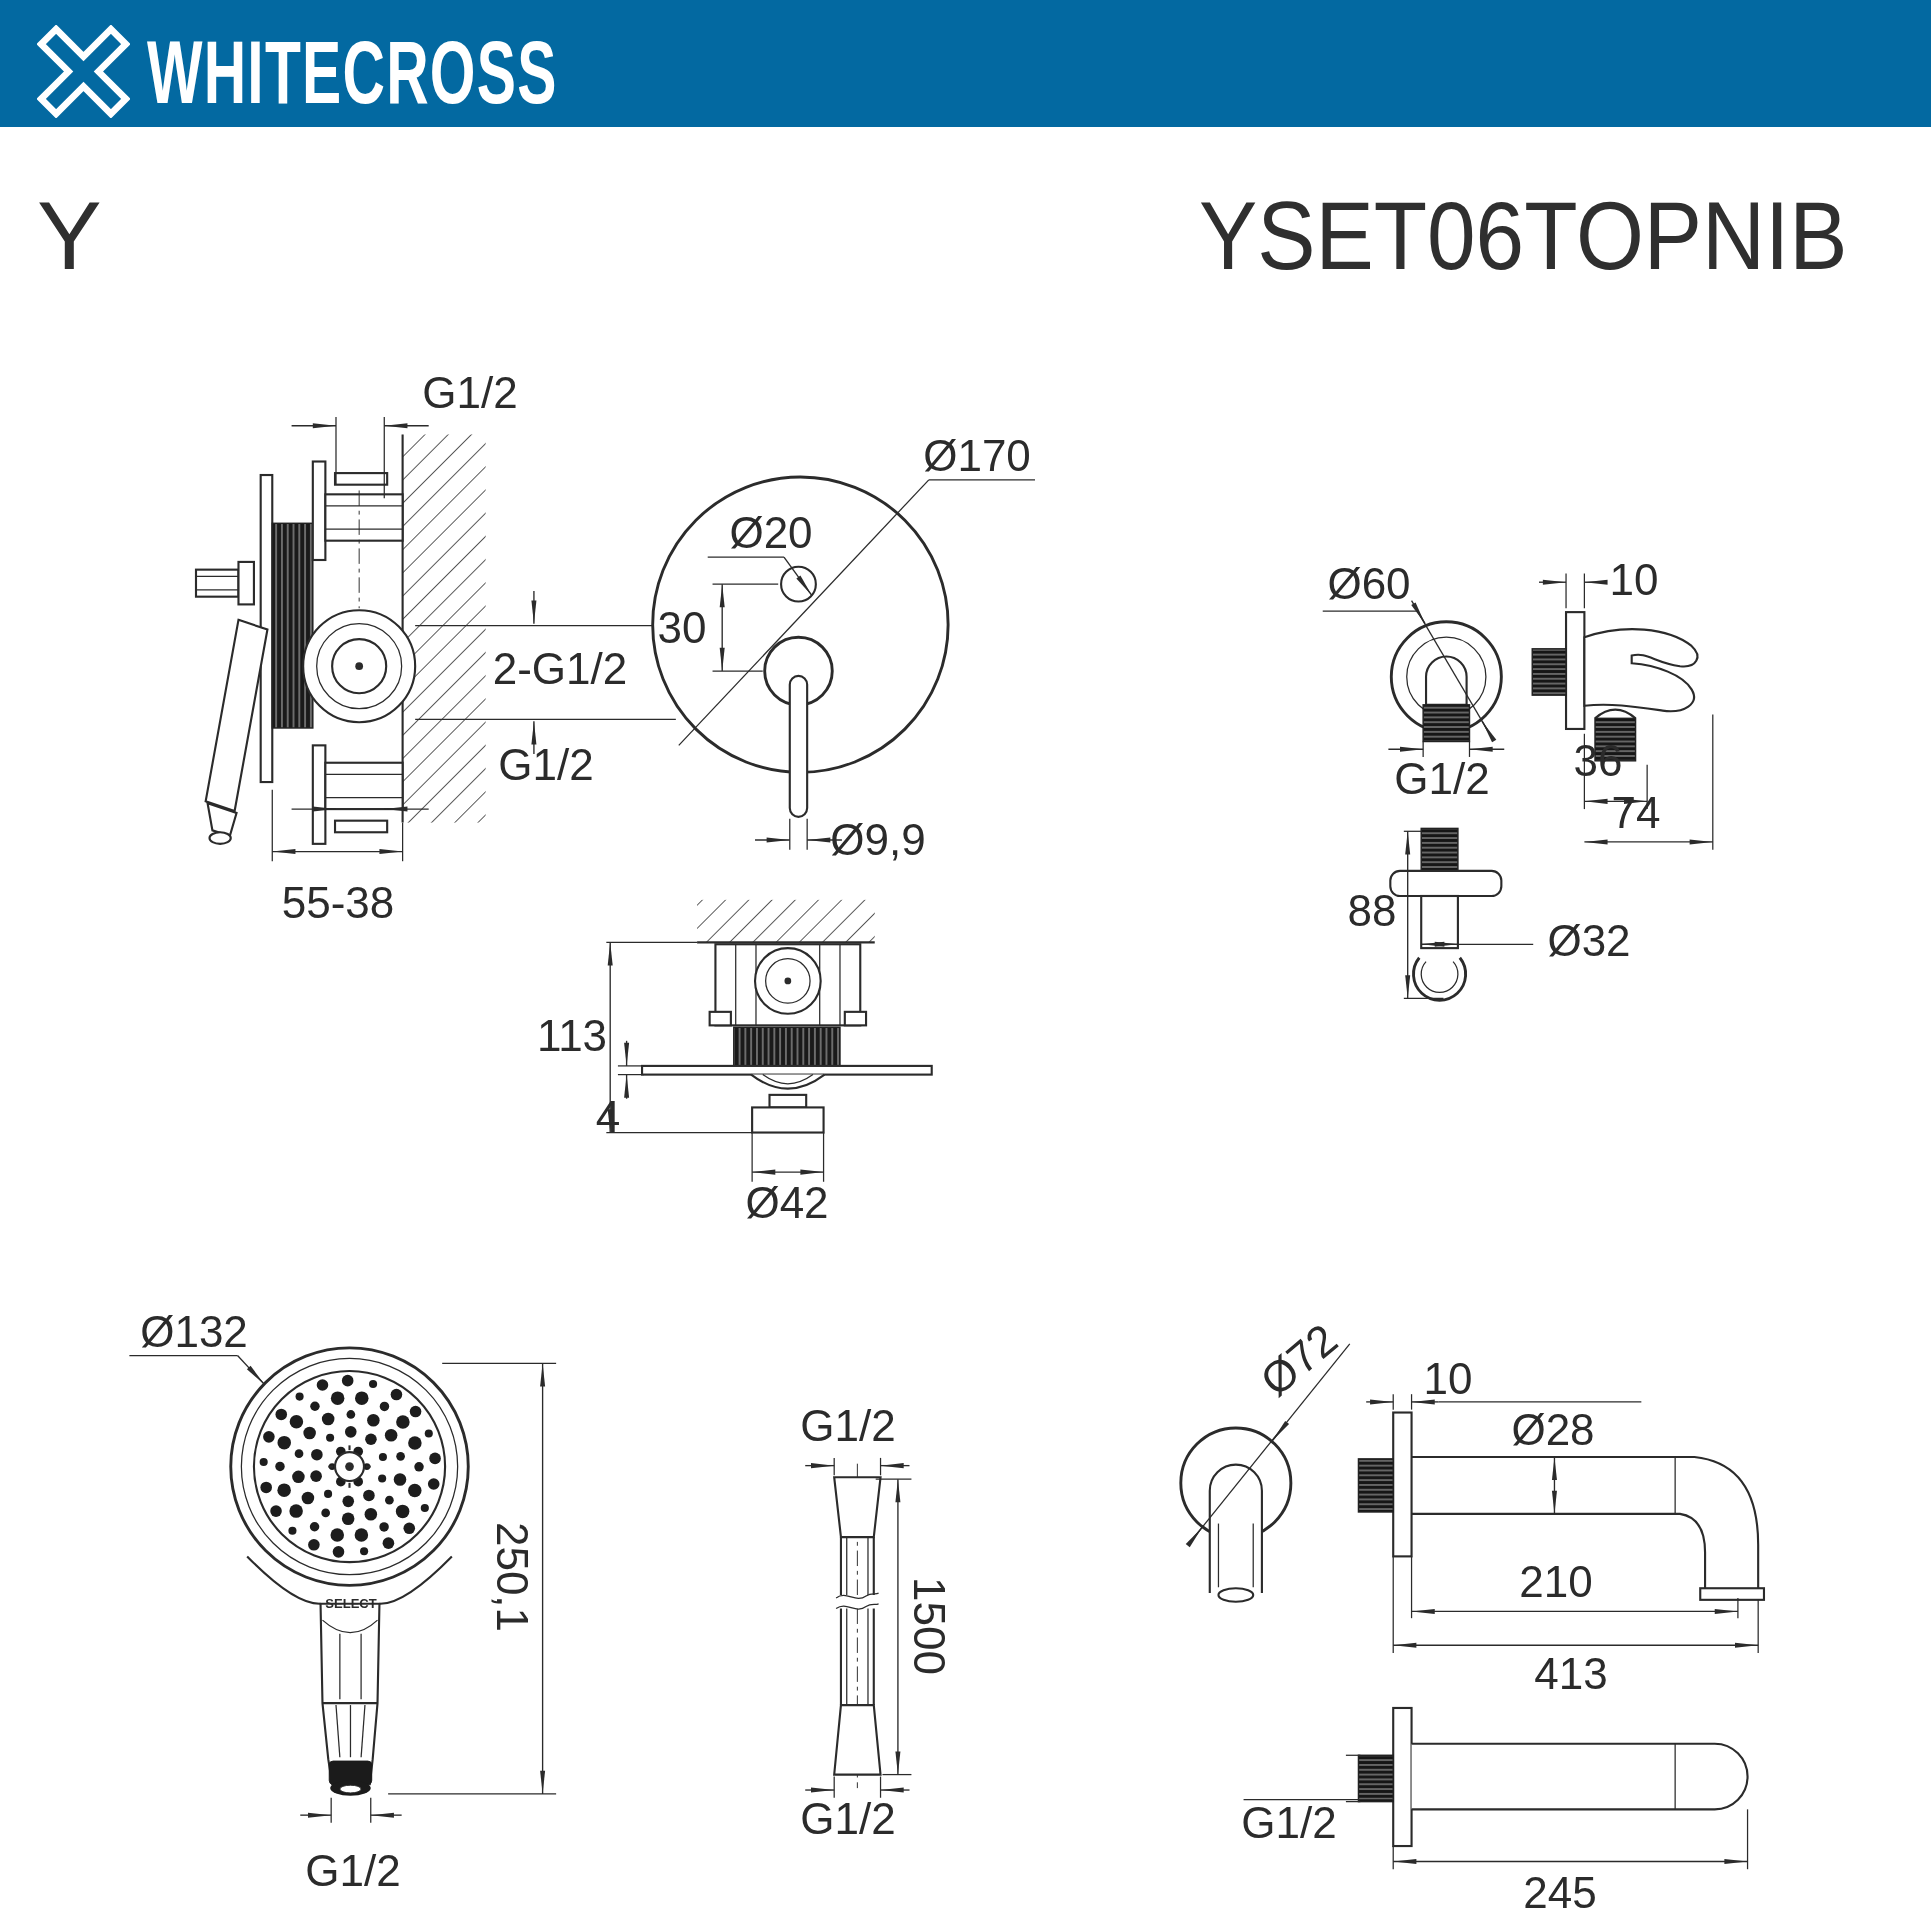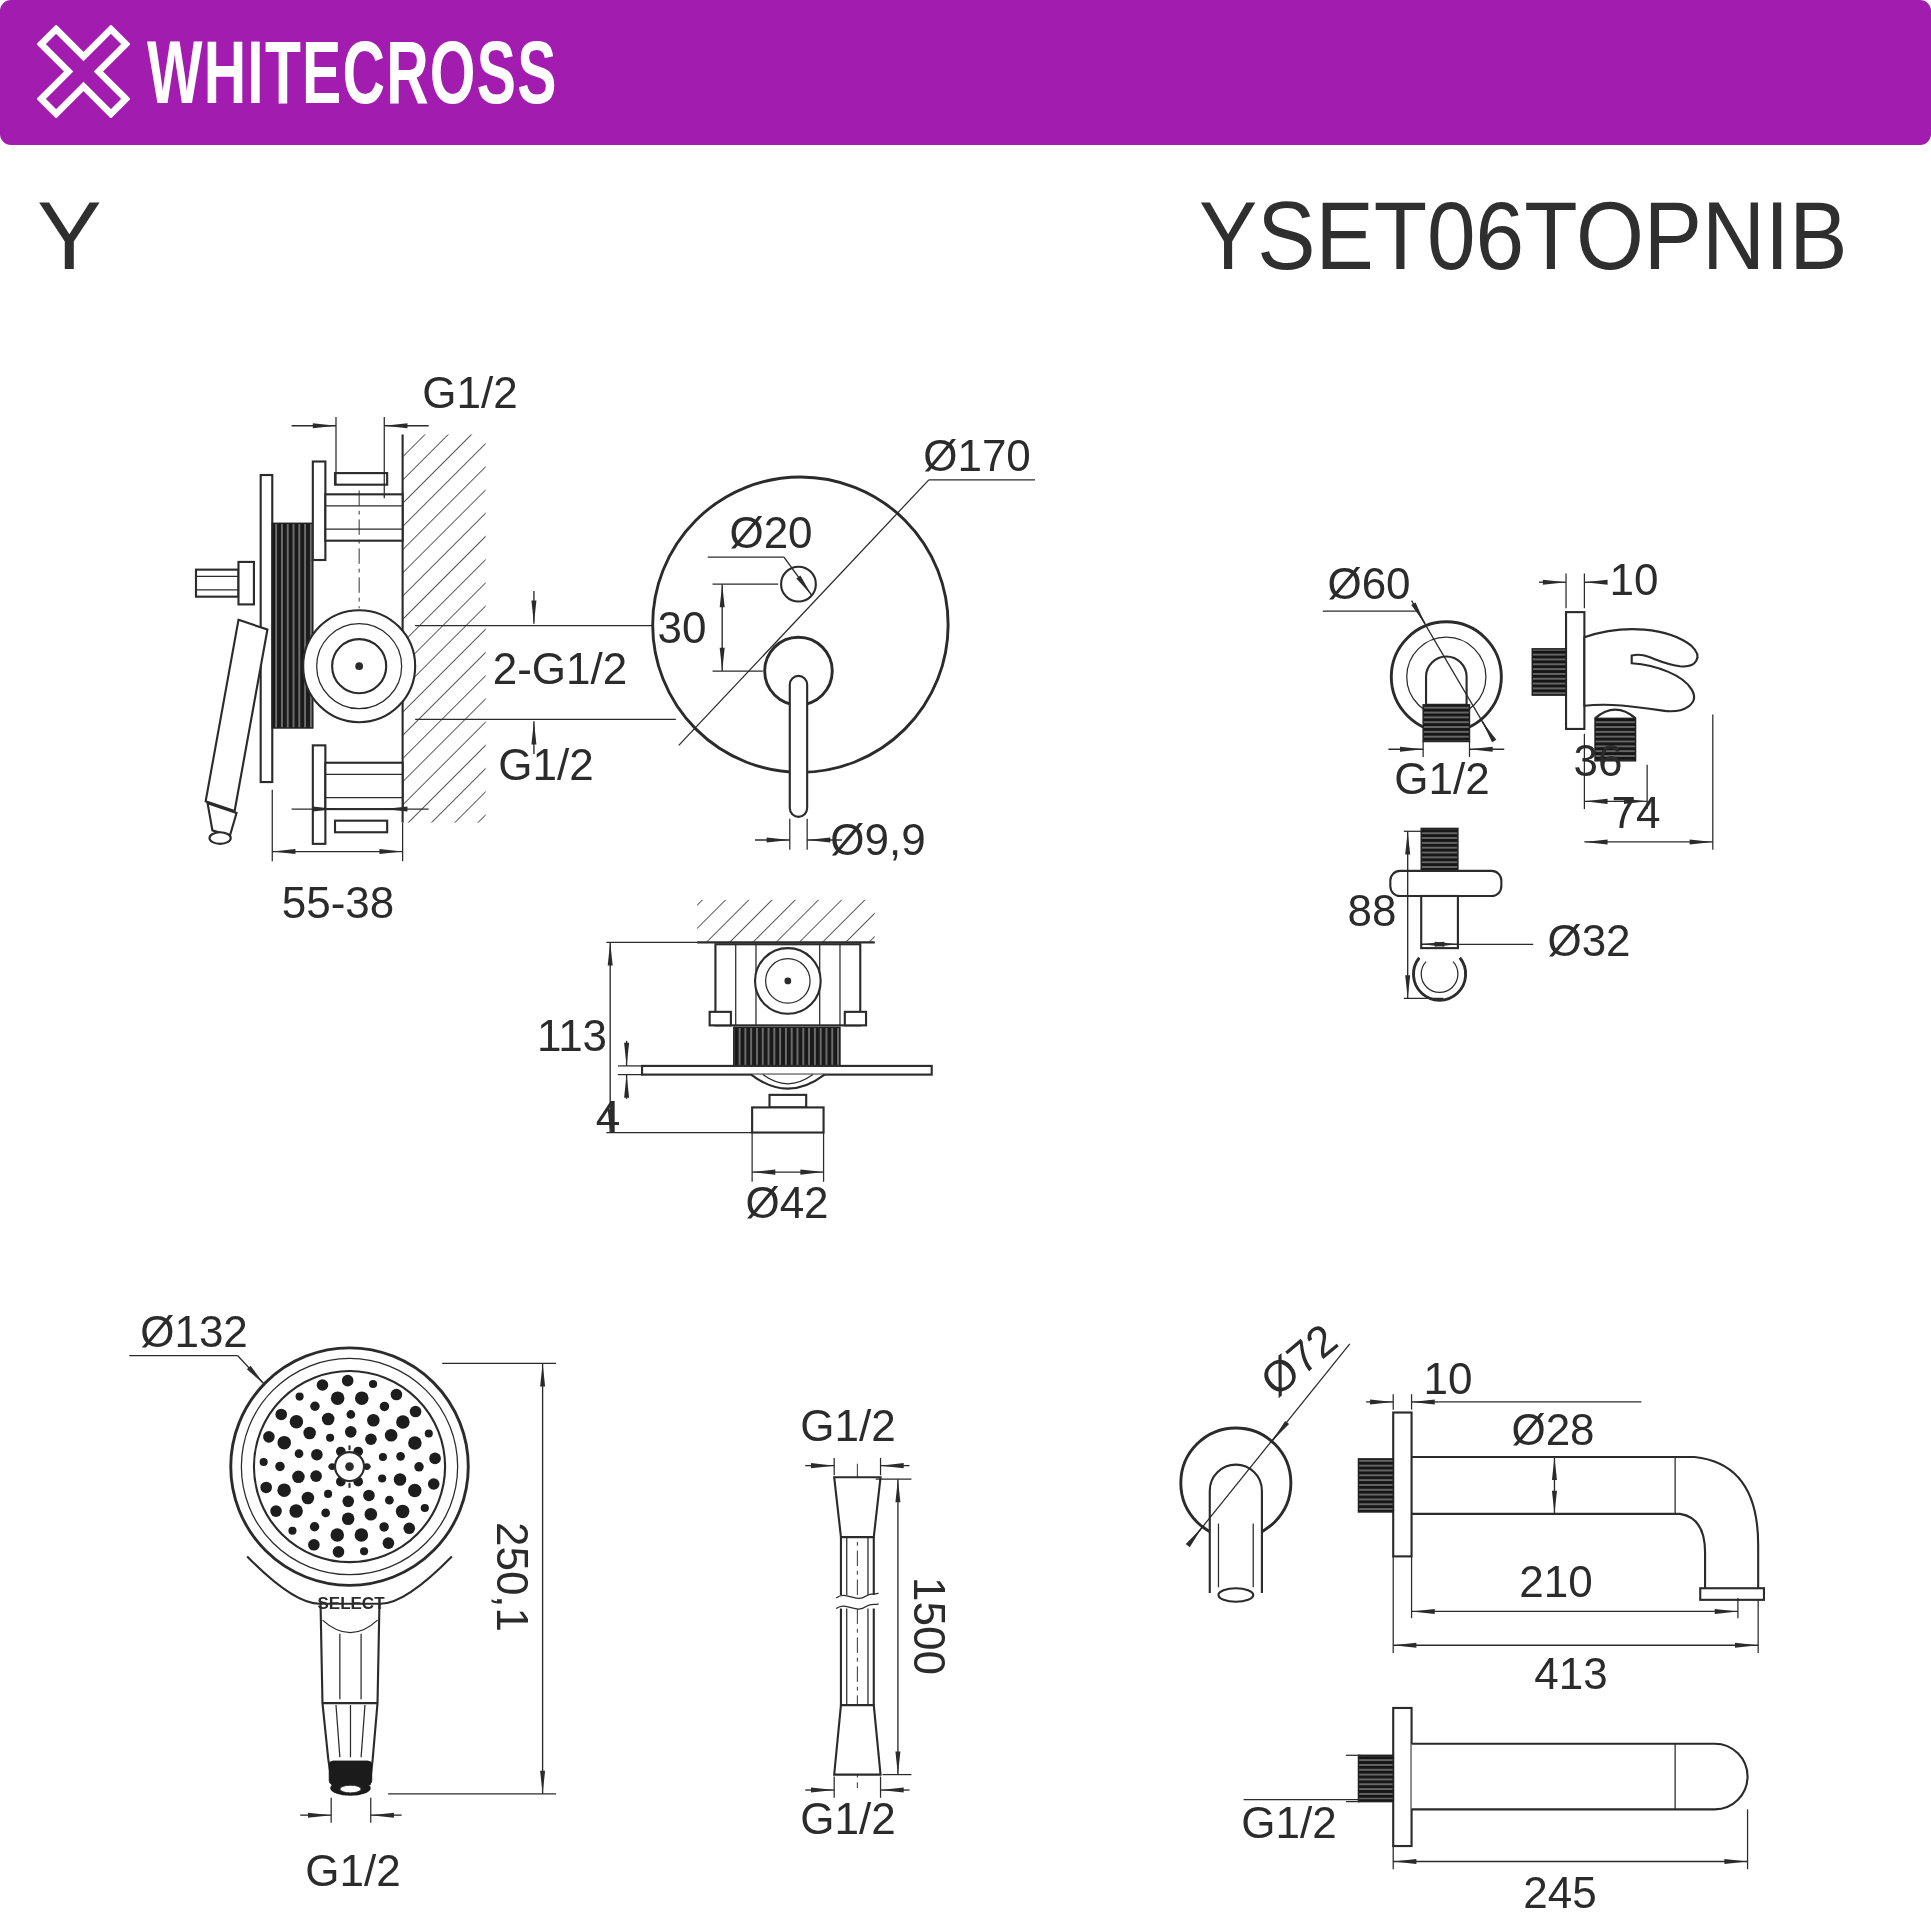--- a/index.html
+++ b/index.html
@@ -1,36 +1,36 @@
 <!DOCTYPE html>
 <html><head>
 <meta charset="utf-8">
 <style>
   html,body{margin:0;padding:0;background:#fff;}
   #page{position:relative;width:1931px;height:1931px;background:#fff;overflow:hidden;
         font-family:"Liberation Sans","DejaVu Sans",sans-serif;color:#2b2b2b;}
   
-  #banner{position:absolute;left:0;top:0;width:1931px;height:145px;background:#a21caf;
-          display:flex;align-items:center;border-radius:11px;}
+  #banner{position:absolute;left:0;top:0;width:1931px;height:127px;background:#0369a1;
+          display:flex;align-items:center;}
   #logo-x{position:absolute;left:37px;top:25px;width:93px;height:93px;}
   #brand{position:absolute;left:147px;top:33px;height:79px;display:flex;align-items:center;
          color:#fff;font-weight:bold;font-size:89px;transform:scaleX(0.66);transform-origin:left center;
          letter-spacing:1.9px;white-space:nowrap;}
   
   #series{position:absolute;left:37px;top:180px;font-size:97px;color:#2f2f2f;}
   #model{position:absolute;right:83px;top:180px;font-size:97px;color:#2f2f2f;
          transform:scaleX(0.9);transform-origin:right center;white-space:nowrap;}
   
   #draw{position:absolute;left:0;top:0;width:1931px;height:1931px;}
   
   .dim{position:absolute;transform:translate(-50%,-50%);font-size:44px;color:#2b2b2b;
        white-space:nowrap;line-height:1;}
   .rot90{transform:translate(-50%,-50%) rotate(90deg);}
   .rotm40{transform:translate(-50%,-50%) rotate(-40deg);}
-  .tiny{font-size:17px;font-weight:bold;letter-spacing:0px;}
+  .tiny{font-size:13px;font-weight:bold;letter-spacing:0px;}
 </style>
 </head>
 <body>
 
 <div id="page">
 
   <div id="banner">
     <svg id="logo-x" viewBox="-6 -6 112 112">
       <polygon points="17,-1 50,32 83,-1 101,17 68,50 101,83 83,101 50,68 17,101 -1,83 32,50 -1,17" fill="none" stroke="#ffffff" stroke-width="8"></polygon>
     </svg>

